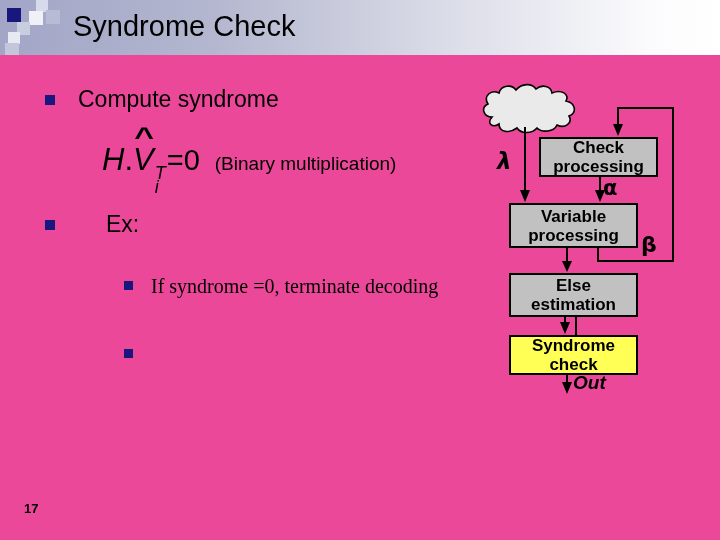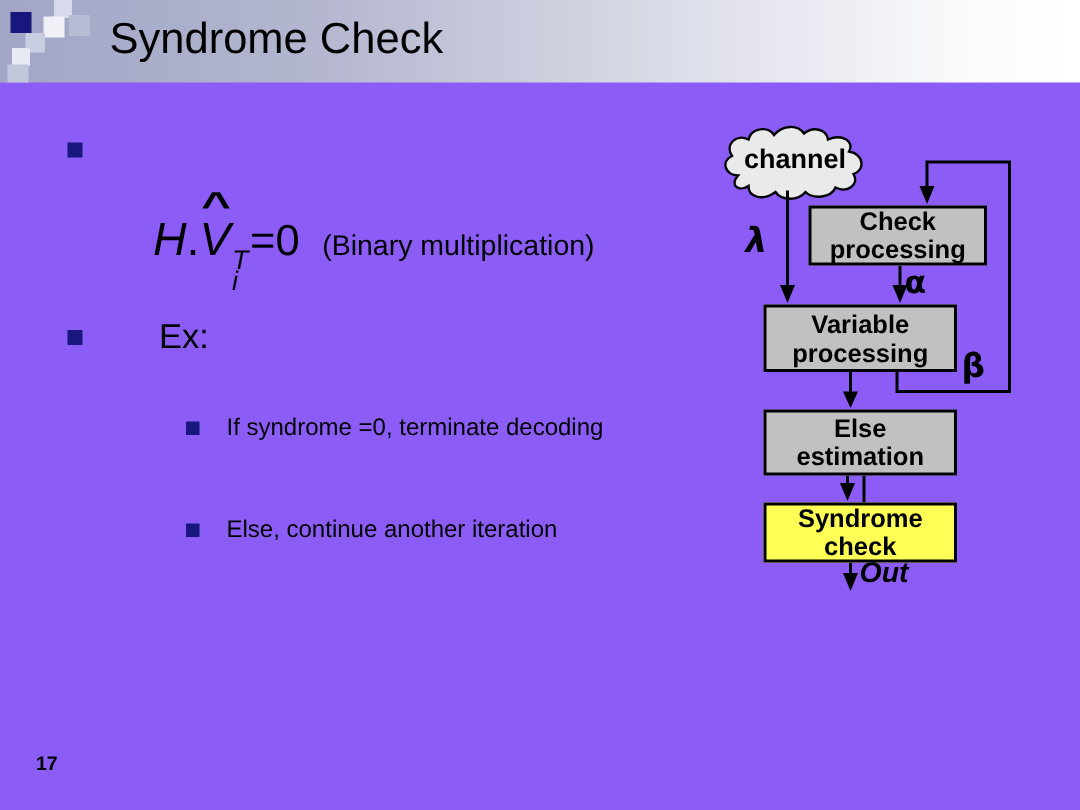--- a/index.html
+++ b/index.html
@@ -1,34 +1,34 @@
 <!DOCTYPE html>
 <html style="--header-left: #a2a5c6; --bullet-navy: #17177e; --box-gray: #c1c1c1; --highlight-yellow: #ffff55; --cloud-gray: #eaeaea;"><head>
 <meta charset="utf-8">
 <style>
   html,body{margin:0;padding:0;}
   .slide{
-    position:relative;width:720px;height:540px;background:#8b5cf6;overflow:hidden;
+    position:relative;width:720px;height:540px;background:#ec4899;overflow:hidden;
     font-family:"Liberation Sans",sans-serif;color:#000;
   }
   
   .header{
     position:absolute;left:0;top:0;width:720px;height:55px;
     background:linear-gradient(to right,var(--header-left) 0%,#b4b7cf 30%,#d8dae6 60%,#fbfbfd 90%,#ffffff 100%);
   }
   .dsq{position:absolute;}
   .title{
     position:absolute;left:73px;top:9px;font-size:29px;line-height:34px;color:#000;
     letter-spacing:0px;white-space:nowrap;
   }
   
   .bullet-sq{position:absolute;width:10px;height:10px;background:var(--bullet-navy);}
   .bullet-sq.small{width:9px;height:9px;}
   .b-text{position:absolute;font-size:23px;line-height:26px;white-space:nowrap;}
-  .sub-text{position:absolute;font-size:16px;line-height:32px;}
+  .sub-text{position:absolute;font-size:20px;line-height:32px;font-family:Liberation Serif, serif;}
   
   .formula{position:absolute;left:102px;top:143px;white-space:nowrap;font-size:31px;line-height:34px;}
   .formula .it{font-style:italic;}
   .vwrap{position:relative;display:inline-block;}
   .hat{
     position:absolute;left:54%;top:-16px;transform:translateX(-50%) scaleX(1.35);
     font-weight:bold;font-size:25px;line-height:20px;font-style:normal;
   }
   .stack{
     display:inline-flex;flex-direction:column;vertical-align:-9px;
@@ -71,36 +71,36 @@
     <div class="dsq" style="left:46px;top:10px;width:14px;height:14px;background:#b7bbd4;"></div>
     <div class="dsq" style="left:29px;top:11px;width:14px;height:14px;background:#f0f1f7;"></div>
     <div class="dsq" style="left:17px;top:22px;width:13px;height:13px;background:#c9cde0;"></div>
     <div class="dsq" style="left:8px;top:32px;width:12px;height:12px;background:#e8eaf3;"></div>
     <div class="dsq" style="left:5px;top:43px;width:14px;height:12px;background:#c3c7db;"></div>
     <div class="dsq" style="left:7px;top:8px;width:14px;height:14px;background:var(--bullet-navy);"></div>
     <div class="title">Syndrome Check</div>
   </div>
 
   <div class="bullet-sq" style="left:45px;top:95px;"></div>
+  <div class="b-text" style="left:78px;top:86px;">Compute syndrome</div>
 
   <div class="formula">
     <span class="it">H</span><span>.</span><span class="vwrap"><span class="hat">^</span><span class="it">V</span></span><span class="stack">
         <span>T</span>
         <span>i</span>
       </span><span class="f-eq">=0</span><span class="f-note">(Binary multiplication)</span>
   </div>
 
   <div class="bullet-sq" style="left:45px;top:220px;"></div>
   <div class="b-text" style="left:78px;top:211px;margin-left:28px;">Ex:</div>
 
   <div class="bullet-sq small" style="left:124px;top:281px;"></div>
   <div class="sub-text" style="left:151px;top:270px;width:290px;">If syndrome =0, terminate decoding</div>
 
   <div class="bullet-sq small" style="left:124px;top:349px;"></div>
-  <div class="sub-text" style="left:151px;top:338px;white-space:nowrap;">Else, continue another iteration</div>
 
   <div class="page-num">17</div>
 
   <div class="diagram">
     <svg width="250" height="330" viewBox="0 0 250 330">
 
       <g transform="translate(8,9)">
         <path d="M14 33 C6 33 2 24 10 20 C5 12 13 5 21 9 C23 1 34 0 38 6 C44 -1 54 -1 58 5 C64 0 73 2 74 9 C83 5 92 10 88 17 C98 19 99 29 91 32 C95 39 87 45 79 41 C76 48 64 49 59 44 C54 50 43 50 39 44 C31 50 21 48 21 40 C15 44 8 40 14 33 Z" fill="var(--cloud-gray)" stroke="#000" stroke-width="1.6"></path>
       </g>
 
@@ -129,21 +129,20 @@
         <polygon points="90,247 100,247 95,259" fill="#000"></polygon>
         <line x1="106" y1="242" x2="106" y2="260" stroke="#000" stroke-width="2"></line>
       </g>
 
       <g>
         <line x1="97" y1="300" x2="97" y2="308" stroke="#000" stroke-width="2"></line>
         <polygon points="92,307 102,307 97,319" fill="#000"></polygon>
       </g>
     </svg>
 
-    <div class="cloud-label">channel</div>
 
     <div class="dbox box-variable">Variable processing</div>
     <div class="dbox box-check">Check processing</div>
     <div class="dbox box-code">Else estimation</div>
     <div class="dbox yellow box-syndrome">Syndrome check</div>
 
     <div class="edge-label lbl-lambda">λ</div>
     <div class="edge-label lbl-alpha">α</div>
     <div class="edge-label lbl-beta">β</div>
     <div class="edge-label lbl-out">Out</div>

